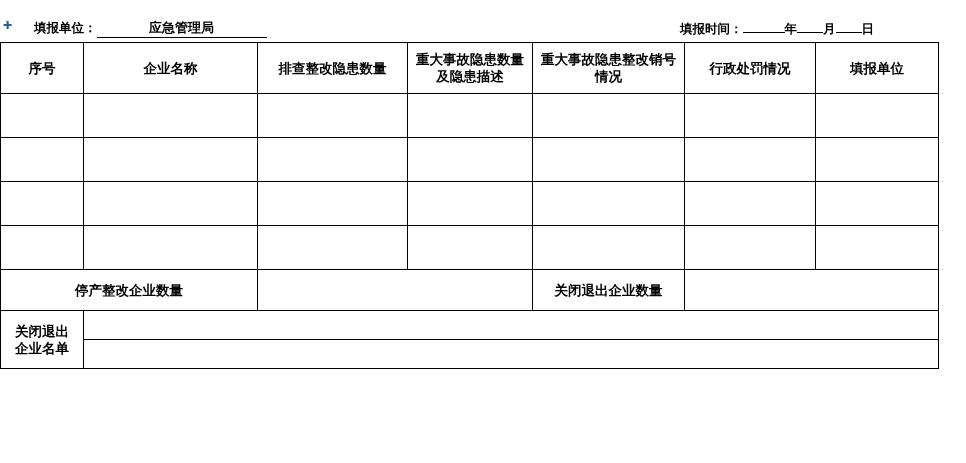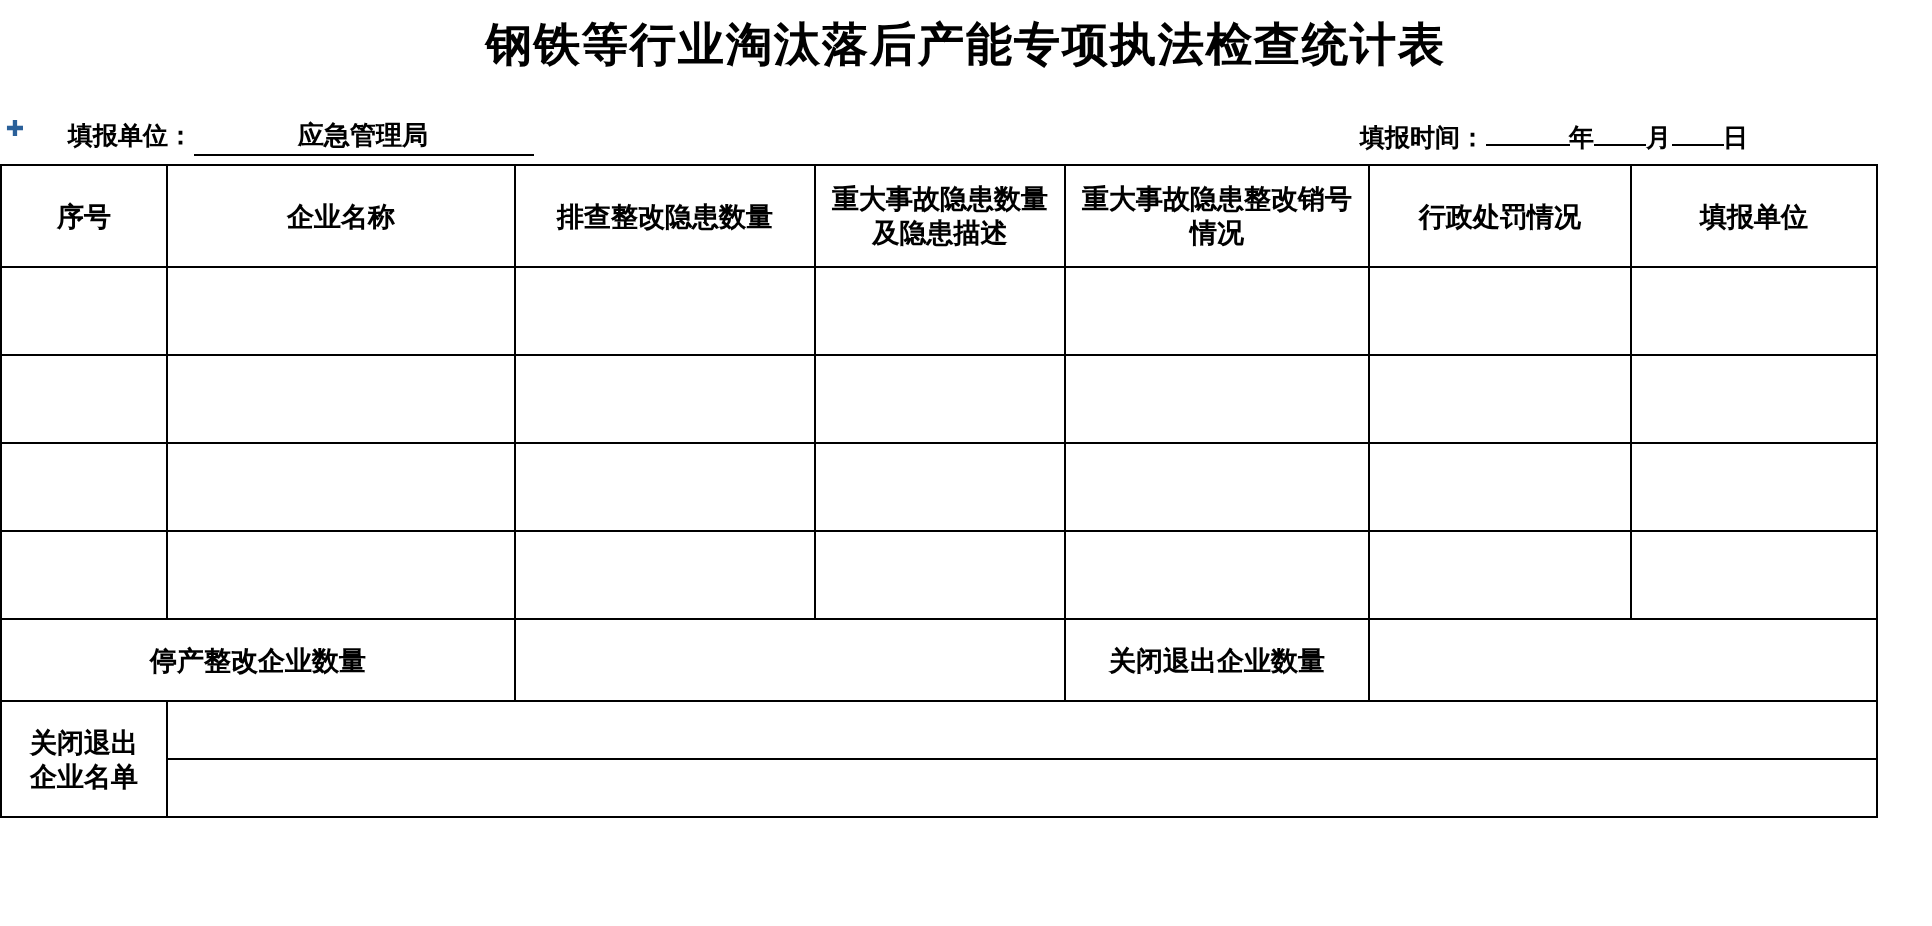--- a/index.html
+++ b/index.html
@@ -105,21 +105,20 @@
   }
   .nowrap-head {
     display: block;
   }
 </style>
 </head>
 <body>
 
 <div class="page">
 
-  <div class="doc-title">钢铁等行业淘汰落后产能专项执法检查统计表</div>
 
   <div class="meta-row">
     <span class="corner-mark">✚</span>
 
     <span class="meta-item" style="left:34px;">
       <span class="meta-label">填报单位：</span><span class="meta-fill" style="width:170px;text-align:center;">应急管理局</span>
     </span>
 
 
     <span class="meta-item" style="left:680px;">

